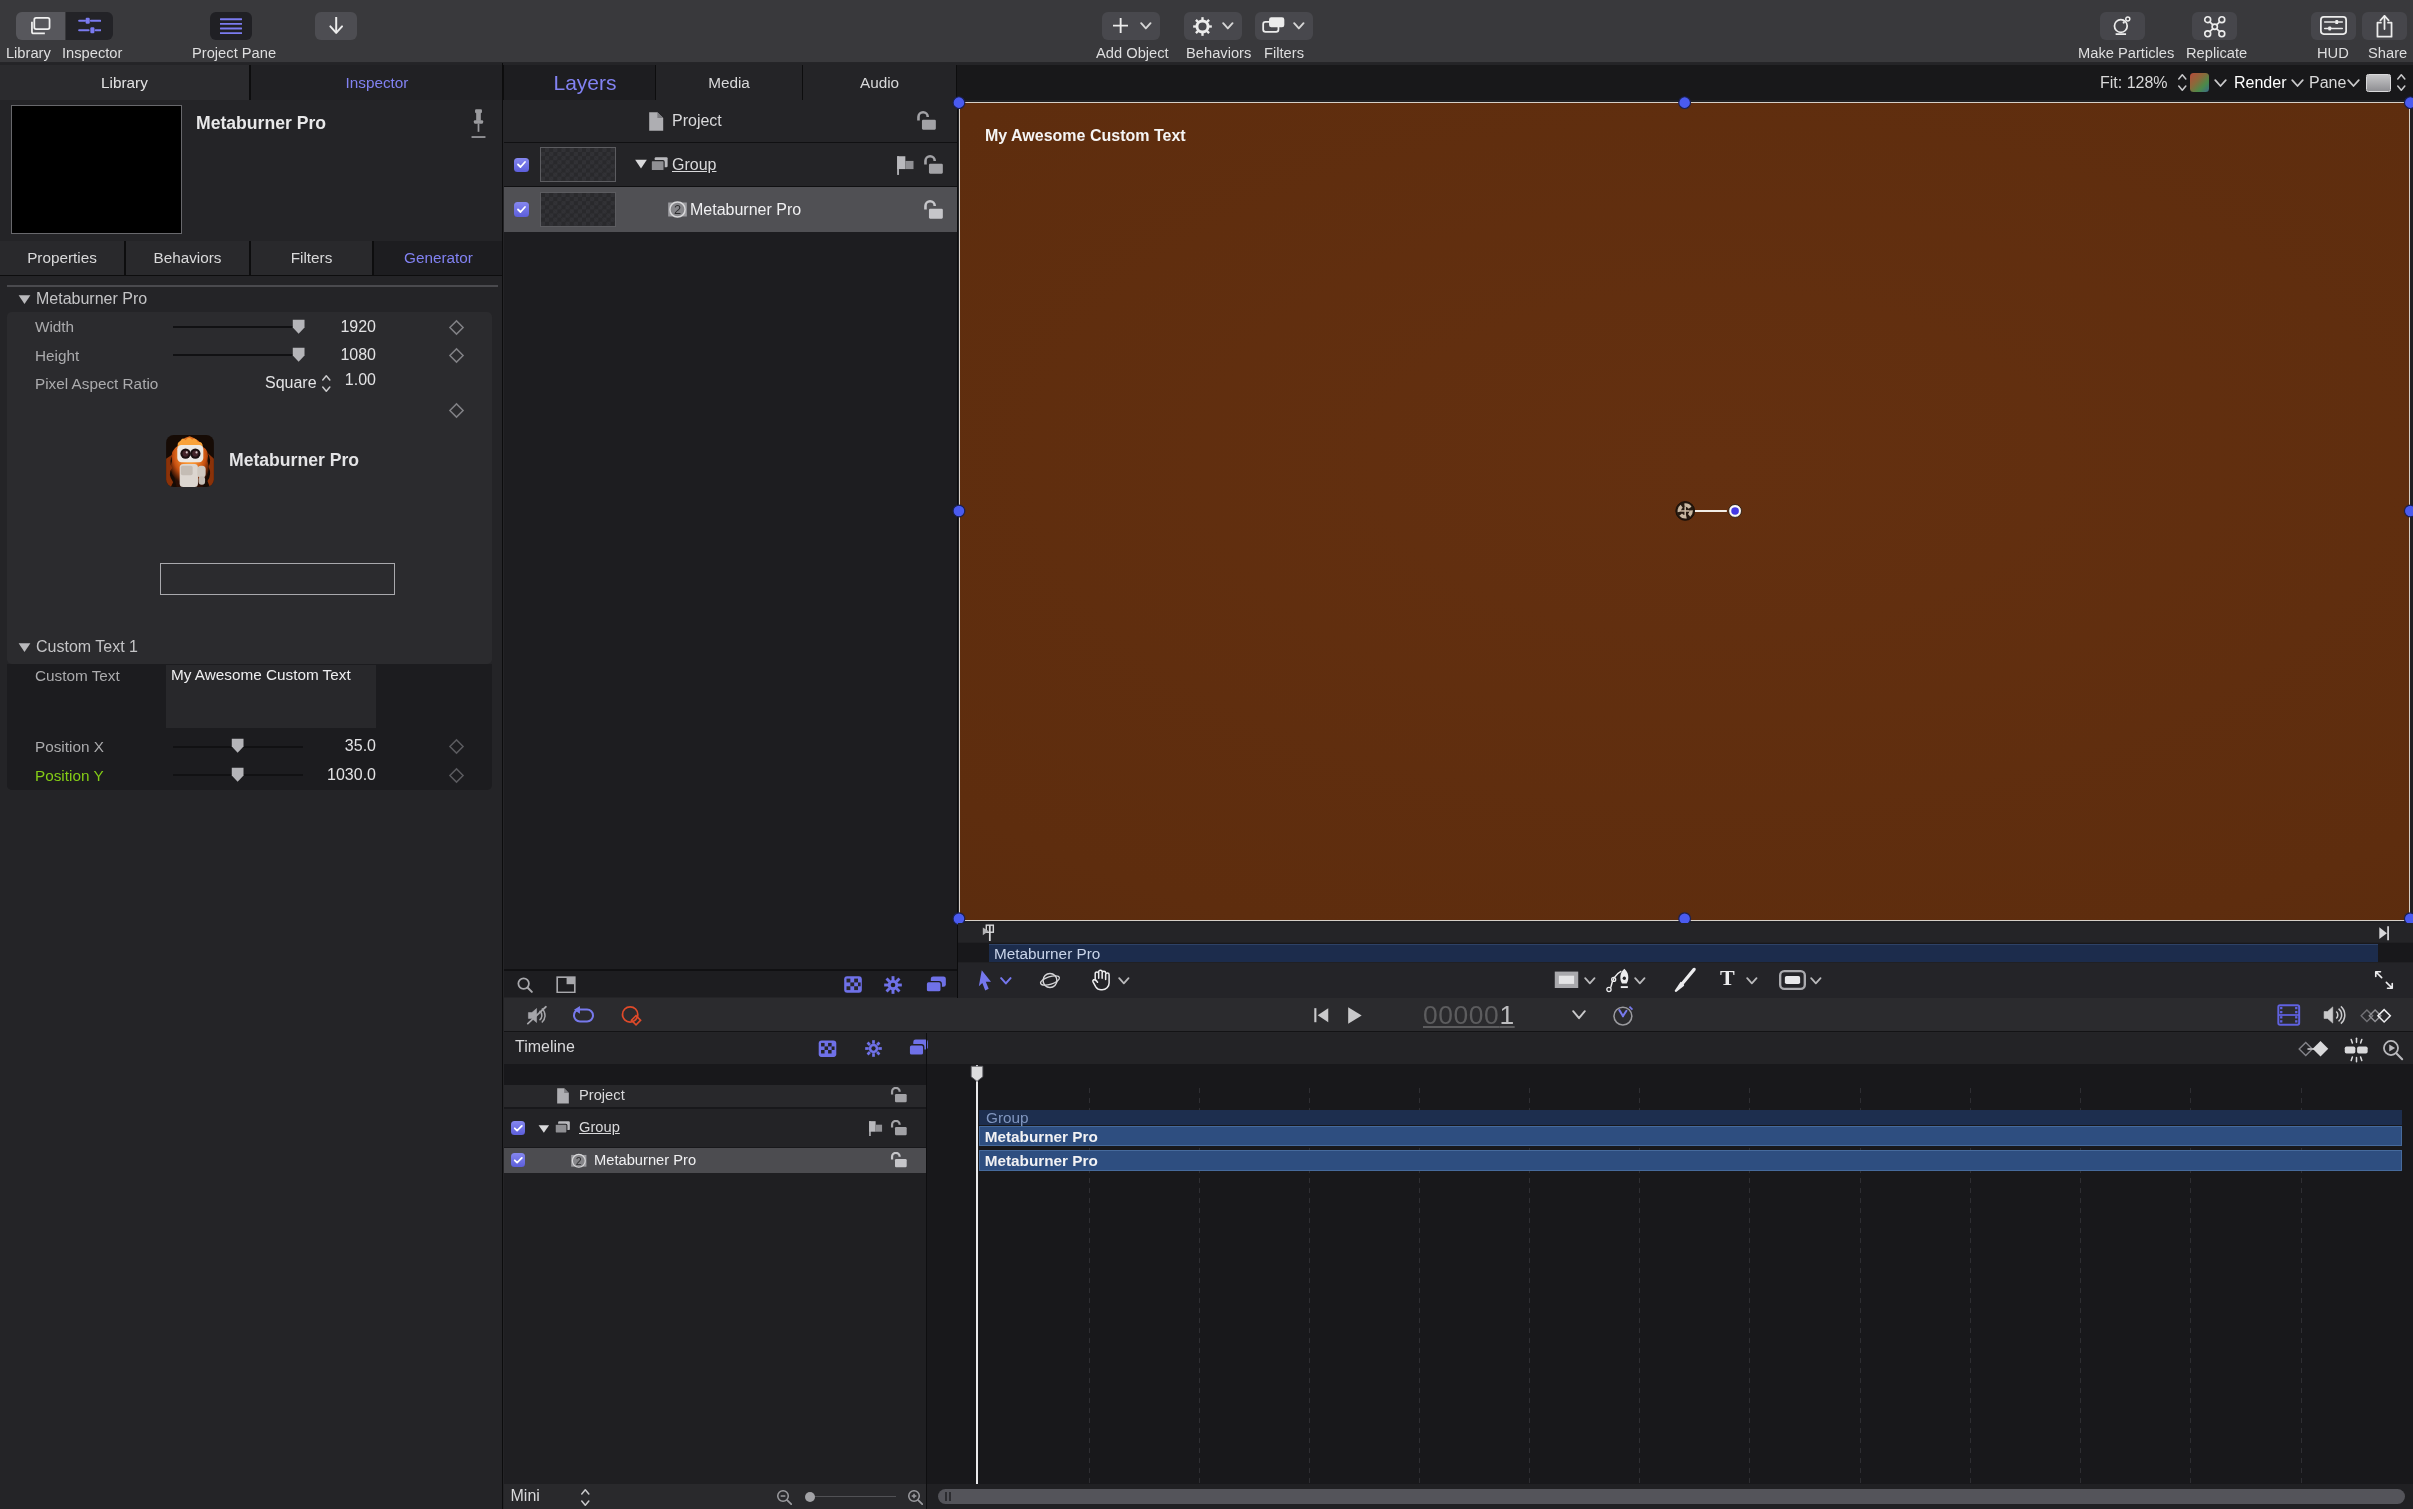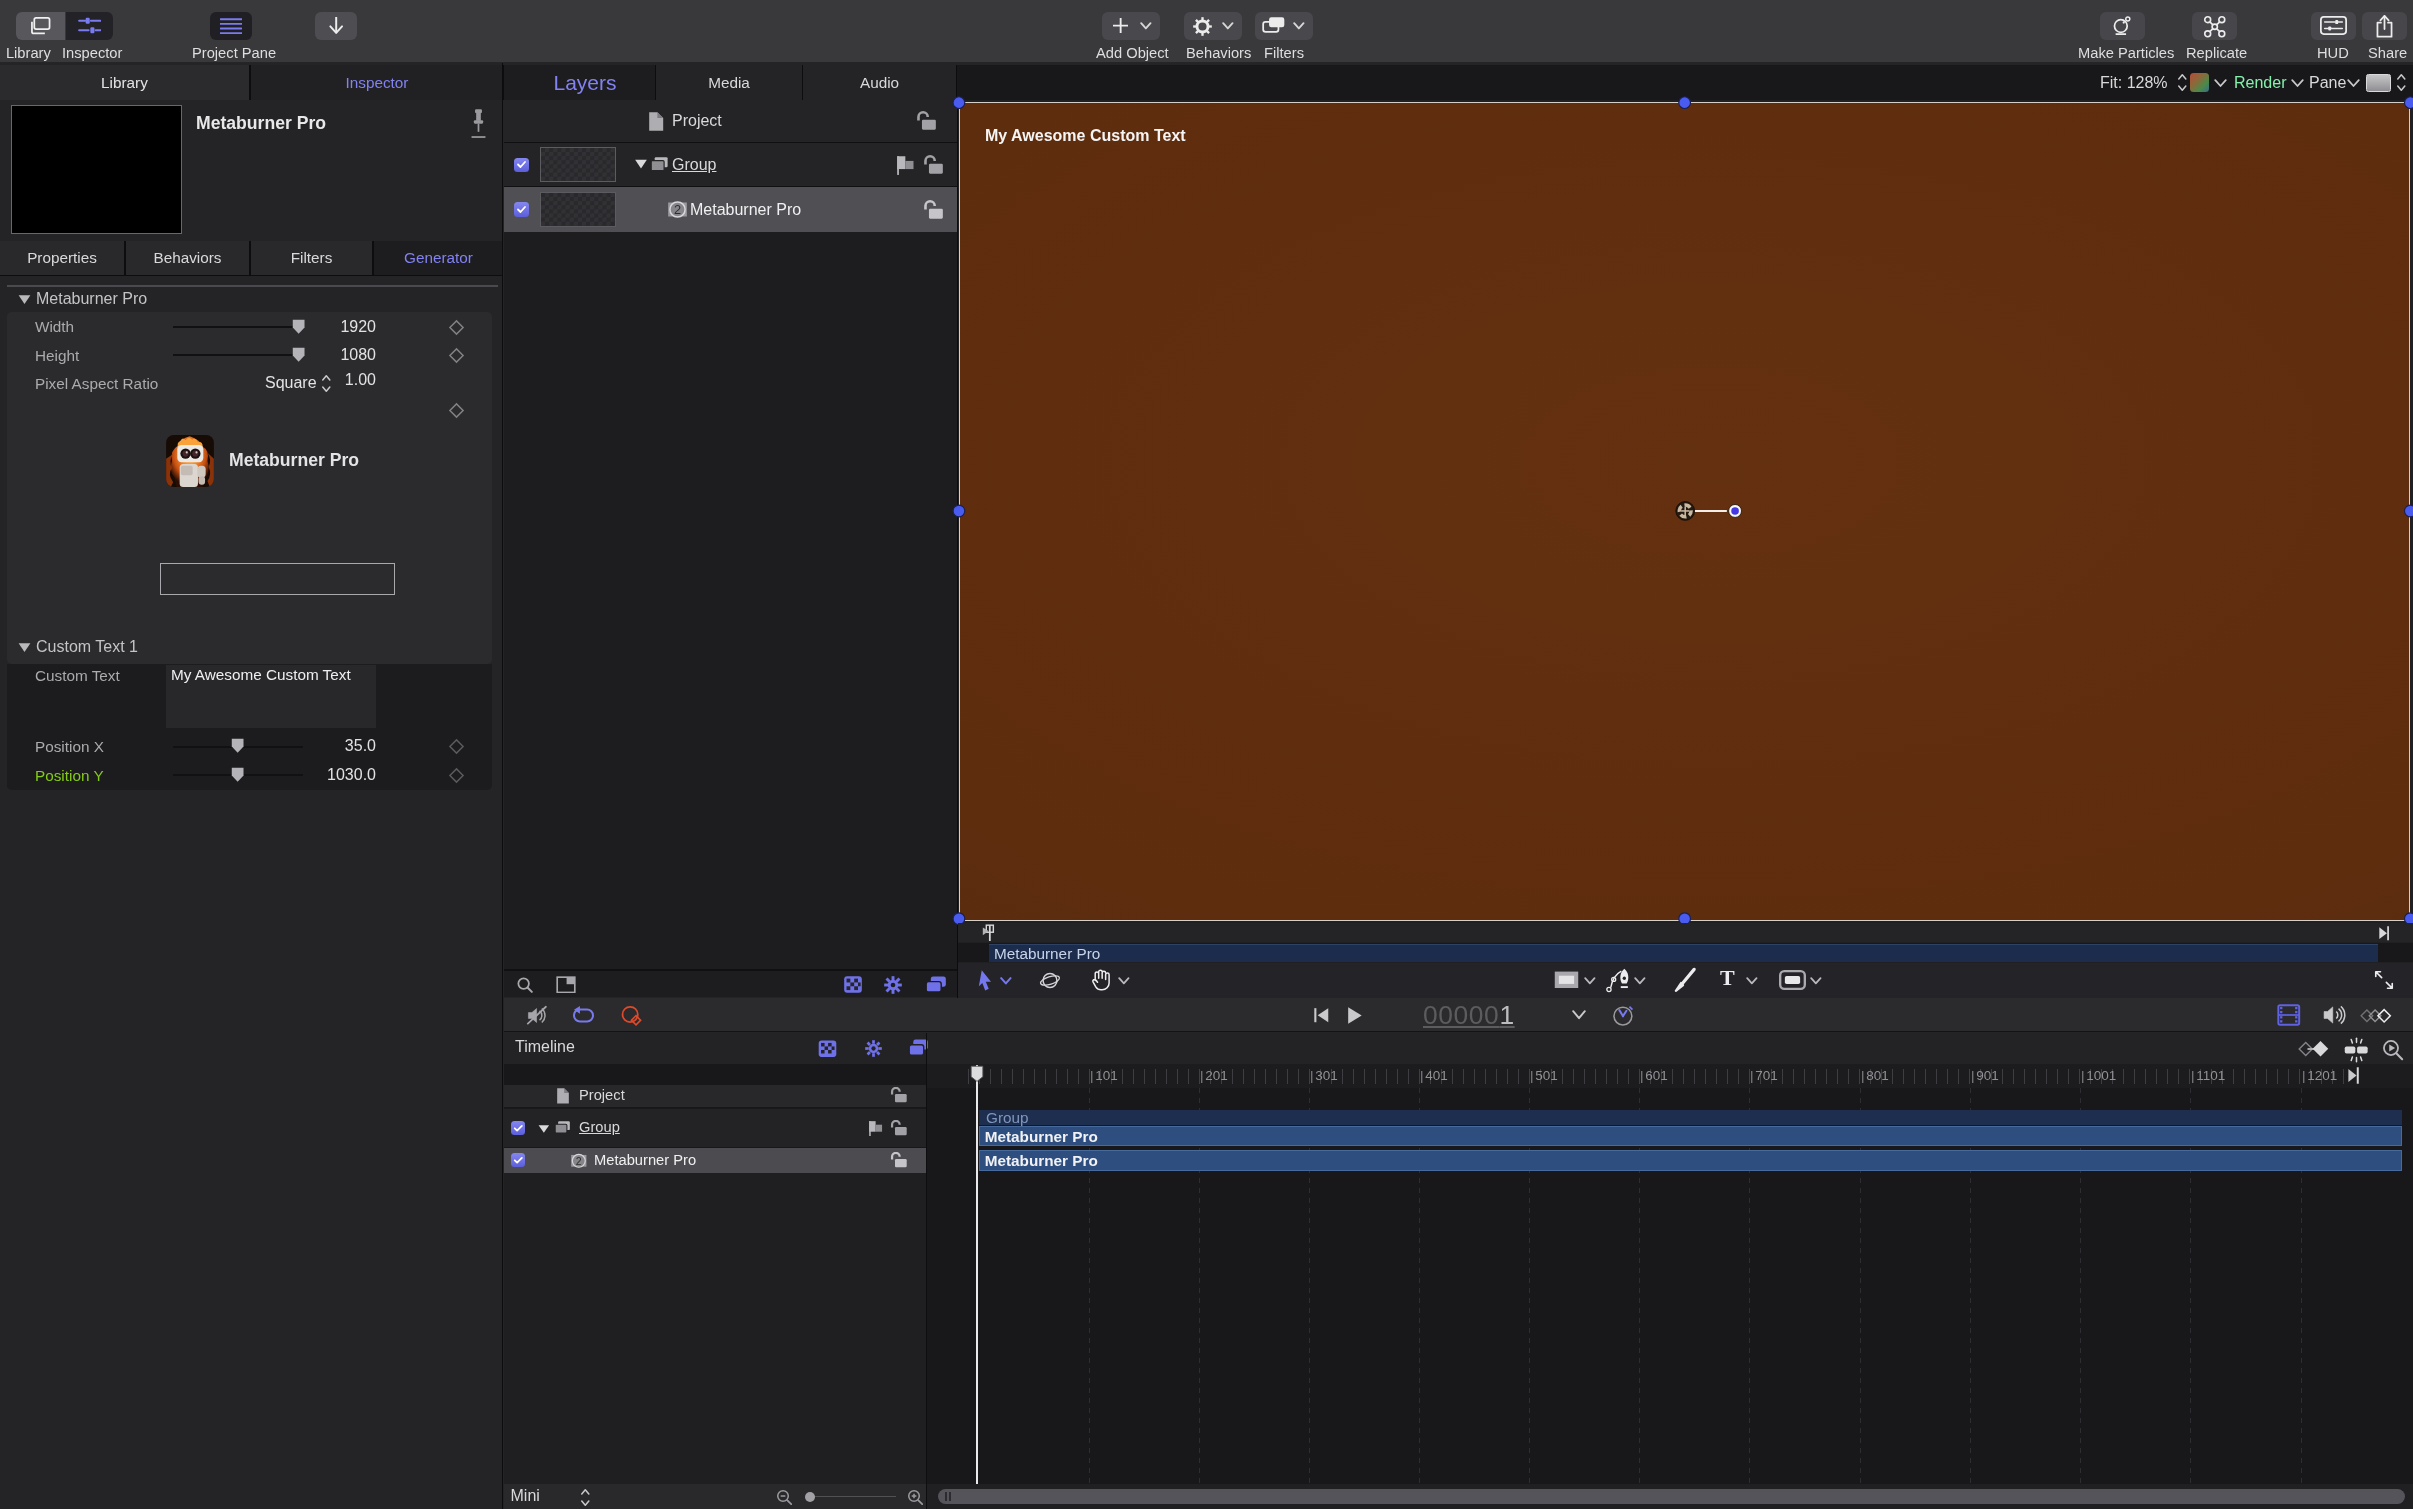--- a/index.html
+++ b/index.html
@@ -185,21 +185,21 @@
       <svg class="abs" style="left:1220px;top:8.2px;" width="10.6" height="19" viewBox="0 0 18 32">
           <g fill="none" stroke="#c9c9cb" stroke-width="2.6" stroke-linecap="round" stroke-linejoin="round">
             <polyline points="3,10 9,3 15,10"></polyline>
             <polyline points="3,22 9,29 15,22"></polyline>
           </g>
         </svg>
       <div class="abs" style="left:1233px;top:8.2px;width:19px;height:19px;border-radius:3.5px;background:linear-gradient(135deg,#b84a3a 0%,#8a6a3a 40%,#4a8a4a 70%,#3a6a8a 100%);"></div>
       <svg class="abs" style="left:1257px;top:14px;" width="13" height="8.2" viewBox="0 0 22 14">
           <polyline points="2,2 11,12 20,2" fill="none" stroke="#c9c9cb" stroke-width="3" stroke-linecap="round" stroke-linejoin="round"></polyline>
         </svg>
-      <div class="abs" style="left:1277px;top:0;height:35px;line-height:35px;font-size:16px;color:#86efac;">Render</div>
+      <div class="abs" style="left:1277px;top:0;height:35px;line-height:35px;font-size:16px;color:#ffffff;">Render</div>
       <svg class="abs" style="left:1334px;top:14px;" width="13" height="8.2" viewBox="0 0 22 14">
           <polyline points="2,2 11,12 20,2" fill="none" stroke="#c9c9cb" stroke-width="3" stroke-linecap="round" stroke-linejoin="round"></polyline>
         </svg>
       <div class="abs" style="left:1352px;top:0;height:35px;line-height:35px;font-size:16px;color:#d8d8d9;">Pane</div>
       <svg class="abs" style="left:1390px;top:14px;" width="13" height="8.2" viewBox="0 0 22 14">
           <polyline points="2,2 11,12 20,2" fill="none" stroke="#c9c9cb" stroke-width="3" stroke-linecap="round" stroke-linejoin="round"></polyline>
         </svg>
       <div class="abs" style="left:1409px;top:9.4px;width:25px;height:17.6px;border-radius:2.3px;background:linear-gradient(180deg,#c6c6c8,#8f8f93);border:1.2px solid #d9d9db;"></div>
       <svg class="abs" style="left:1439px;top:8.2px;" width="10.6" height="19" viewBox="0 0 18 32">
           <g fill="none" stroke="#c9c9cb" stroke-width="2.6" stroke-linecap="round" stroke-linejoin="round">
@@ -682,40 +682,20 @@
       </svg>
     <svg class="abs" style="left:1877px;top:4.7px;" width="23.5" height="23.5" viewBox="0 0 40 40">
         <circle cx="17" cy="17" r="12" fill="none" stroke="#b9b9bd" stroke-width="3"></circle>
         <polygon points="14,11 14,23 24,17" fill="#b9b9bd"></polygon>
         <line x1="26" y1="26" x2="36" y2="36" stroke="#b9b9bd" stroke-width="3.6" stroke-linecap="round"></line>
       </svg>
   </div>
 
   <div class="abs" id="tlbody" style="left:504px;top:1064px;width:1910px;height:421px;background:#18181b;">
 
-    <div class="abs" style="left:423px;top:0;width:1487px;height:23.5px;background:#1c1c1f;overflow:hidden;">
-      <div class="abs" style="left:41px;top:4.7px;width:1385px;height:15.3px;background:repeating-linear-gradient(to right,#3e3e42 0,#3e3e42 1.2px,transparent 1.2px,transparent 11px);"></div>
-      <div class="abs tlabel" style="left:163px;">101</div>
-      <div class="abs tlabel" style="left:273px;">201</div>
-      <div class="abs tlabel" style="left:383px;">301</div>
-      <div class="abs tlabel" style="left:493px;">401</div>
-      <div class="abs tlabel" style="left:603px;">501</div>
-      <div class="abs tlabel" style="left:713px;">601</div>
-      <div class="abs tlabel" style="left:823px;">701</div>
-      <div class="abs tlabel" style="left:934px;">801</div>
-      <div class="abs tlabel" style="left:1044px;">901</div>
-      <div class="abs tlabel" style="left:1154px;">1001</div>
-      <div class="abs tlabel" style="left:1264px;">1101</div>
-      <div class="abs tlabel" style="left:1375px;">1201</div>
-
-      <svg class="abs" style="left:1419px;top:2.3px;" width="15.3" height="19" viewBox="0 0 26 32">
-          <line x1="20" y1="2" x2="20" y2="30" stroke="#d8d8da" stroke-width="3.4"></line>
-          <polygon points="18,16 4,5 4,27" fill="#c9c9cb"></polygon>
-        </svg>
-    </div>
 
     <div class="abs grid" style="left:585px;"></div>
     <div class="abs grid" style="left:695px;"></div>
     <div class="abs grid" style="left:805px;"></div>
     <div class="abs grid" style="left:915px;"></div>
     <div class="abs grid" style="left:1025px;"></div>
     <div class="abs grid" style="left:1135px;"></div>
     <div class="abs grid" style="left:1245px;"></div>
     <div class="abs grid" style="left:1356px;"></div>
     <div class="abs grid" style="left:1466px;"></div>

